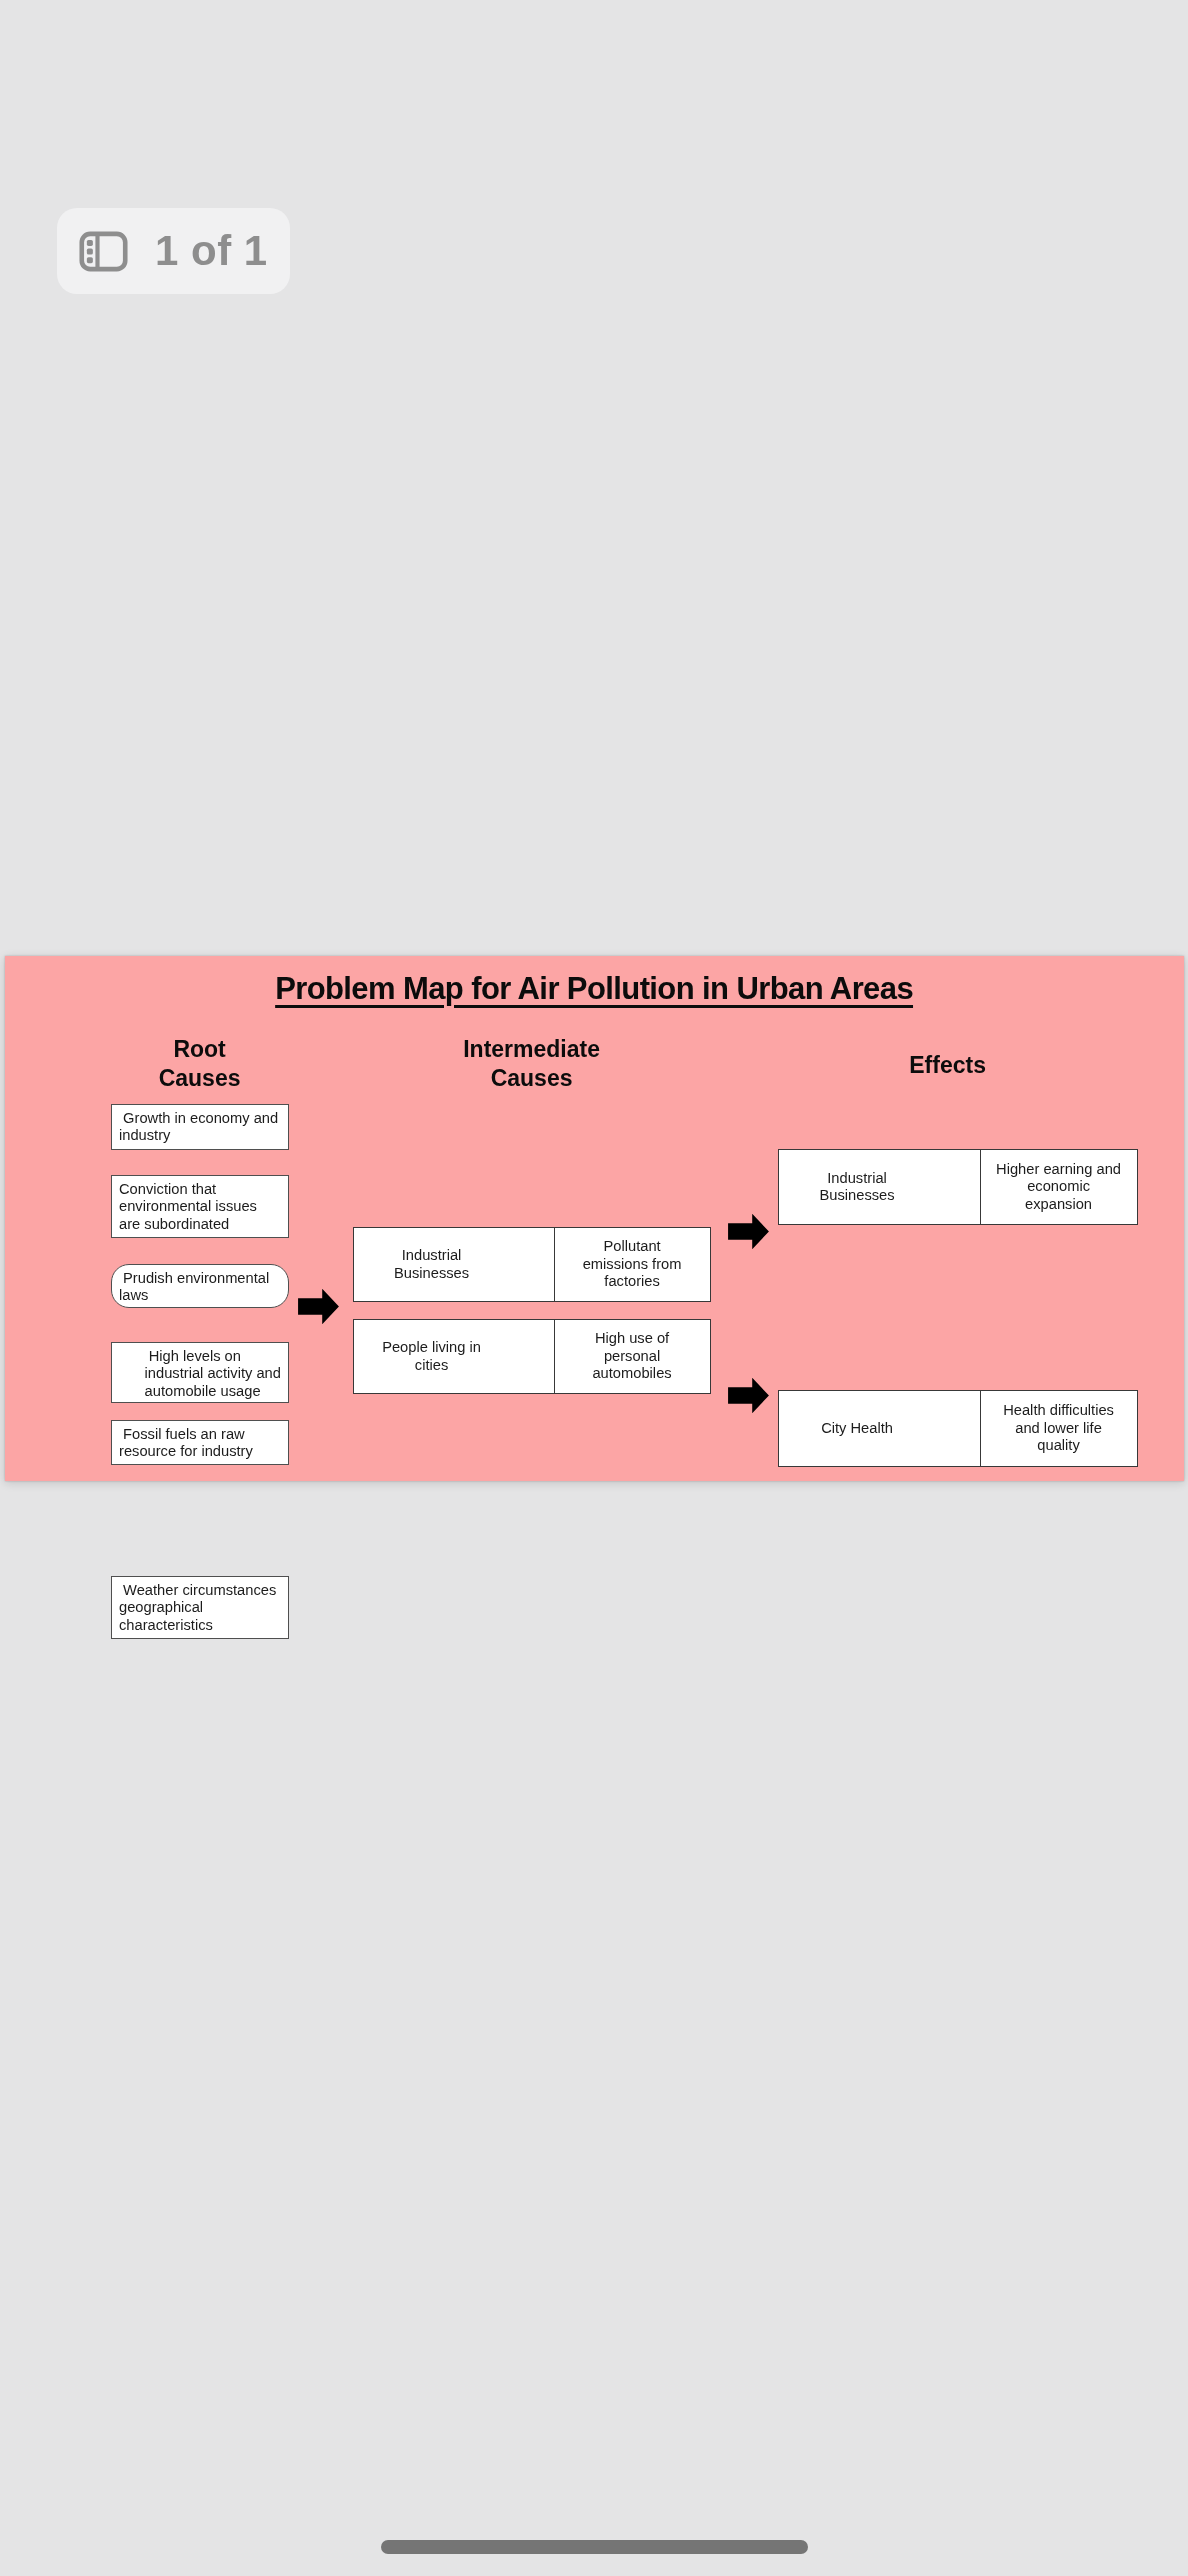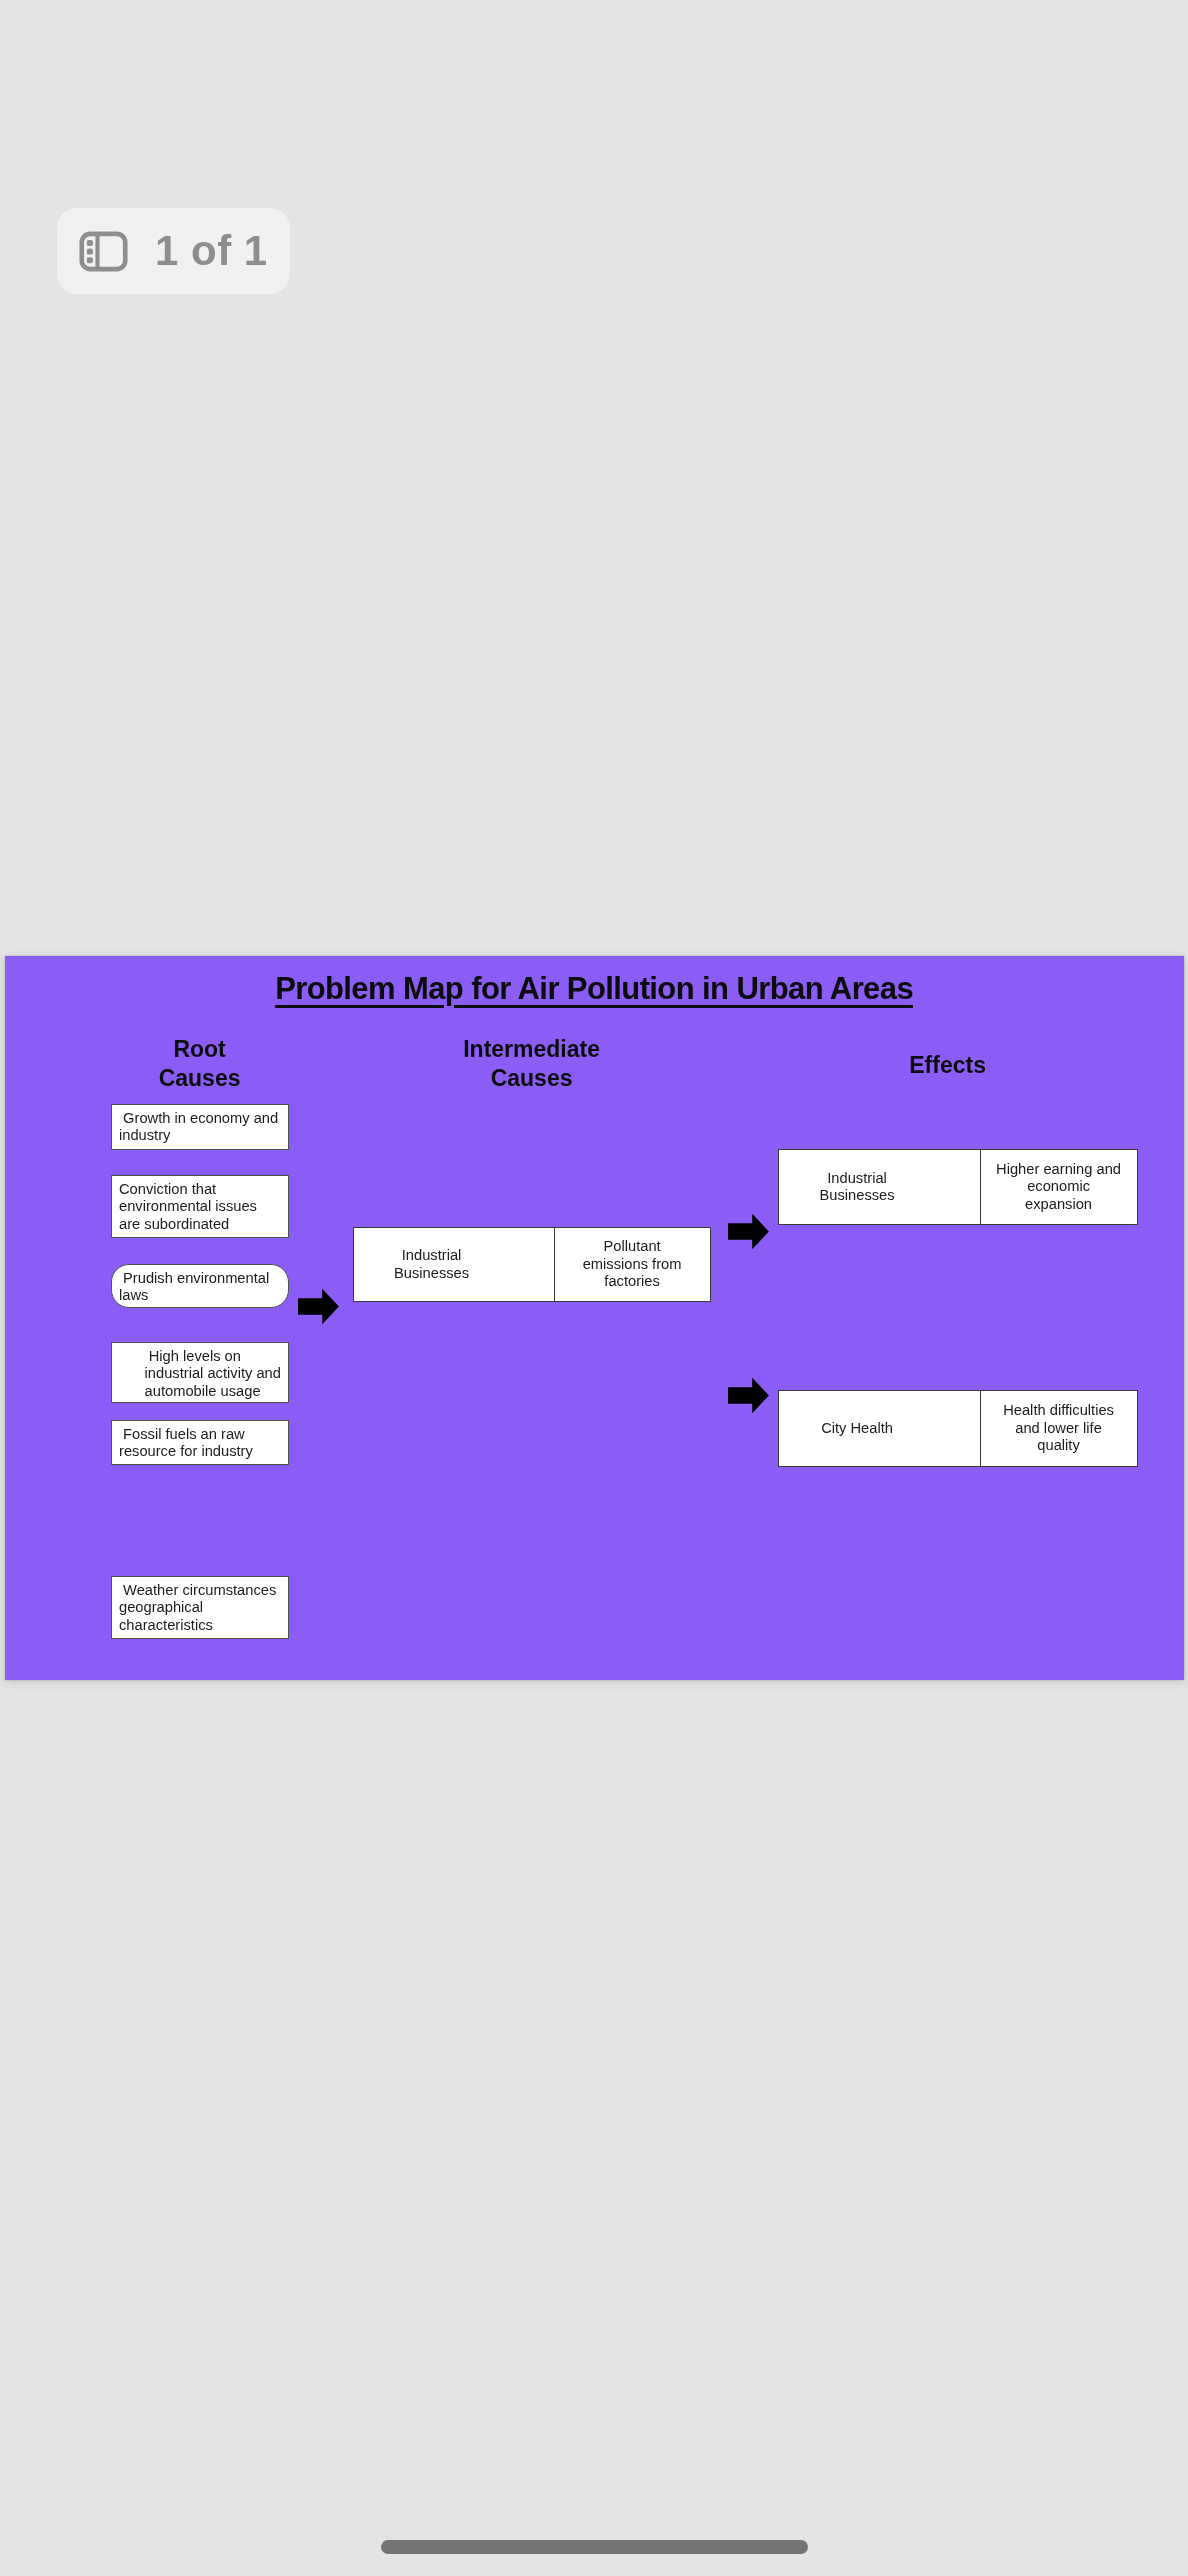--- a/index.html
+++ b/index.html
@@ -28,22 +28,22 @@
     font-weight: bold;
     color: #8e8e8e;
     letter-spacing: 0.5px;
     margin-left: 12px;
   }
 
   
   .page {
     position: absolute;
     left: 4.6px; top: 956px;
-    width: 1179px; height: 724px;
-    background: #8b5cf6;
+    width: 1179px; height: 525px;
+    background: #fca5a5;
     box-shadow: 0 0 1.8px rgba(0,0,0,0.22), 0 1.8px 9.2px rgba(0,0,0,0.14);
   }
 
   .title-wrap {
     position: absolute;
     left: 0; top: 14.7px;
     width: 100%;
     text-align: center;
     font-size: 31px;
     font-weight: bold;
@@ -147,20 +147,24 @@
   <div class="rc-box" style="top:219px; height:63px;">Conviction that environmental issues are subordinated</div>
   <div class="rc-box" style="top:308px; height:44px;border-radius:18px;"> Prudish environmental laws</div>
   <div class="rc-box" style="top:386px; height:61px;padding-left:33px;"> High levels on industrial activity and automobile usage</div>
   <div class="rc-box" style="top:464px; height:45px;"> Fossil fuels an raw resource for industry</div>
   <div class="rc-box" style="top:572px; height:63px;margin-top:48px;"> Weather circumstances geographical characteristics</div>
 
   <div class="tbl" style="left:348px; top:271px; width:358px; height:75px;">
     <div class="cell">Industrial Businesses</div>
     <div class="cell cell-r">Pollutant emissions from factories</div>
   </div>
+  <div class="tbl" style="left:348px; top:363px; width:358px; height:75px;">
+    <div class="cell">People living in cities</div>
+    <div class="cell cell-r">High use of personal automobiles</div>
+  </div>
 
   <div class="tbl" style="left:773px; top:193px; width:360px; height:76px;">
     <div class="cell">Industrial Businesses</div>
     <div class="cell cell-r">Higher earning and economic expansion</div>
   </div>
   <div class="tbl" style="left:773px; top:434px; width:360px; height:77px;">
     <div class="cell">City Health</div>
     <div class="cell cell-r">Health difficulties and lower life quality</div>
   </div>
 

